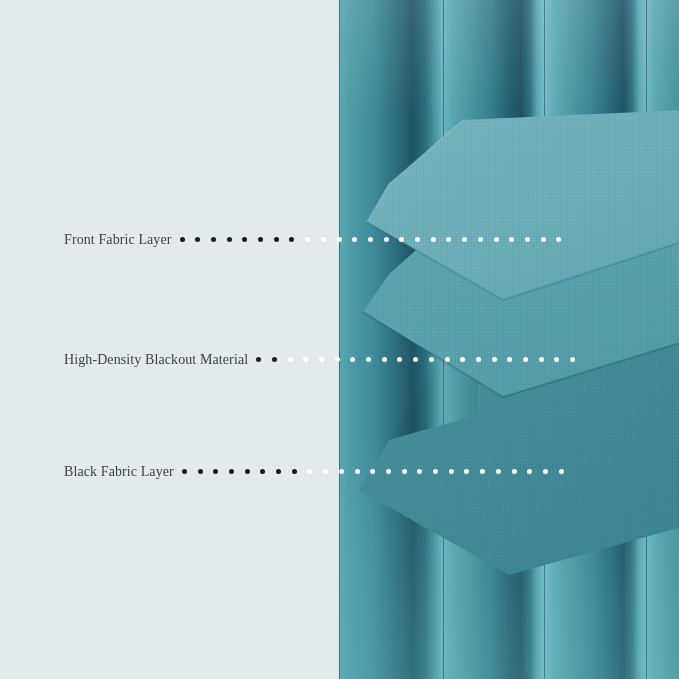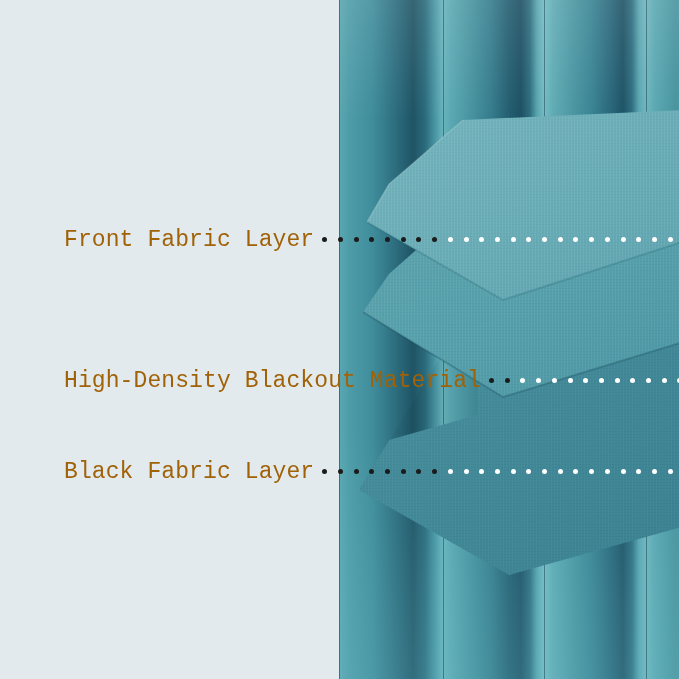--- a/index.html
+++ b/index.html
@@ -119,23 +119,23 @@
   
   .callout {
     position: absolute;
     left: 64px;
     height: 24px;
     display: flex;
     align-items: center;
     white-space: nowrap;
   }
   .callout-label {
-    font-size: 23px;
-    color: #a16207;
-    font-family: Liberation Mono, monospace;
+    font-size: 14px;
+    color: #404040;
+    font-family: Liberation Serif, serif;
     letter-spacing: 0.1px;
   }
   .leader {
     height: 24px;
     margin-left: 8px;
     position: relative;
   }
   .leader i {
     position: absolute;
     top: 9px;
@@ -246,21 +246,21 @@
           <i class="light" style="left: 266.9px;"></i>
           <i class="light" style="left: 282.6px;"></i>
           <i class="light" style="left: 298.3px;"></i>
           <i class="light" style="left: 314px;"></i>
           <i class="light" style="left: 329.7px;"></i>
           <i class="light" style="left: 345.4px;"></i>
           <i class="light" style="left: 361.1px;"></i>
           <i class="light" style="left: 376.8px;"></i>
         </span>
       </div>
-      <div class="callout" style="top: 369px;">
+      <div class="callout" style="top: 348px;">
         <span class="callout-label">High-Density Blackout Material</span>
         <span class="leader" style="width: 329.7px;">
           <i class="dark" style="left: 0px;"></i>
           <i class="dark" style="left: 15.7px;"></i>
           <i class="light" style="left: 31.4px;"></i>
           <i class="light" style="left: 47.1px;"></i>
           <i class="light" style="left: 62.8px;"></i>
           <i class="light" style="left: 78.5px;"></i>
           <i class="light" style="left: 94.2px;"></i>
           <i class="light" style="left: 109.9px;"></i>

